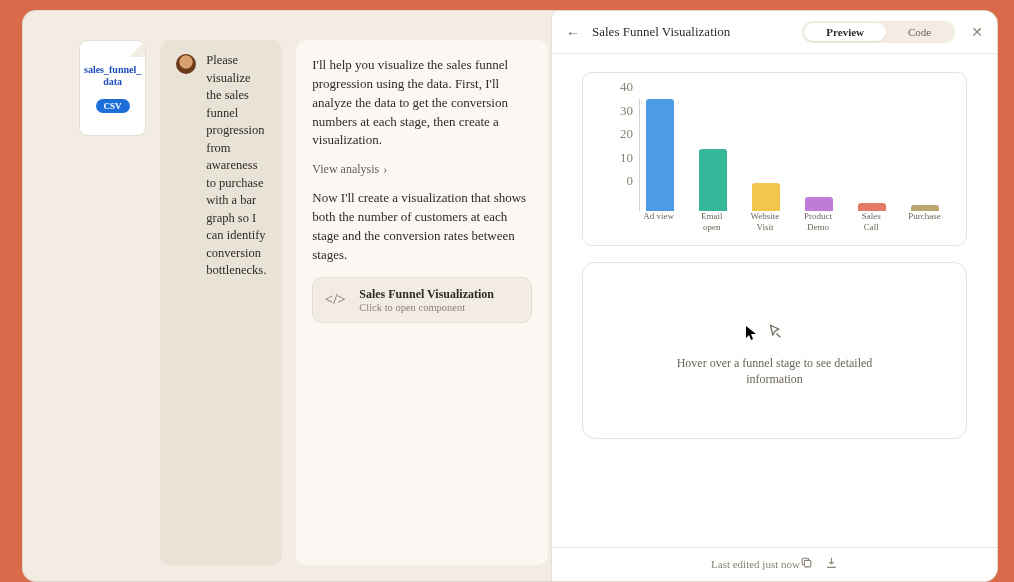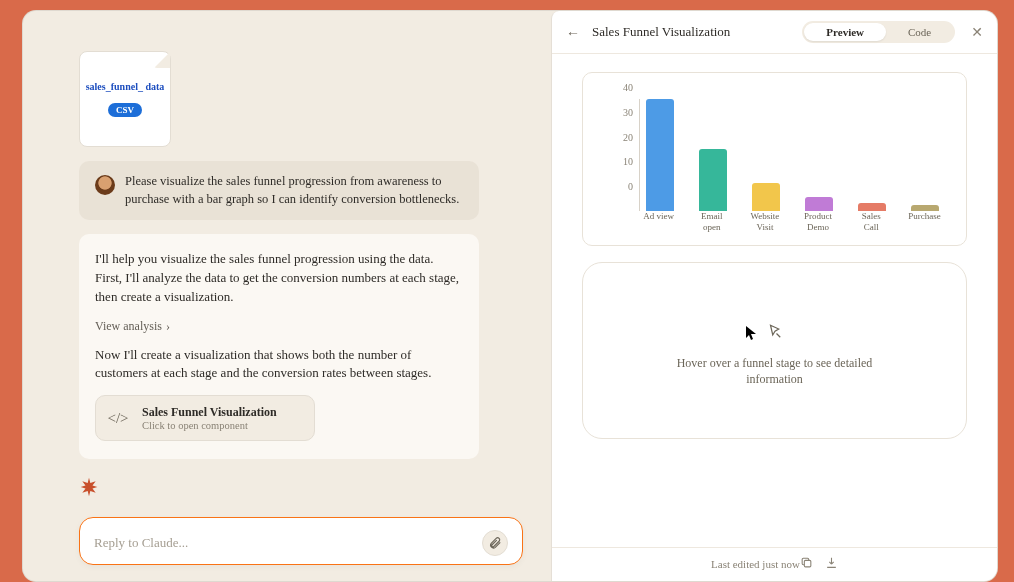--- a/index.html
+++ b/index.html
@@ -18,23 +18,23 @@
     border-radius: 14px;
     border: 1px solid rgba(0,0,0,0.08);
     overflow: hidden;
   }
   .columns {
     display: flex;
     height: 100%;
   }
   .left-col {
     flex: 1 1 440px;
-    padding: 40px 28px 16px 56px;
-    display: flex;
-    flex-direction: column;
+    padding: 29px 28px 16px 56px;
+    display: flex;
+    flex-direction: row;
     gap: 14px;
     overflow: hidden;
   }
   .right-col {
     flex: 0 0 446px;
     background: #fff;
     border-left: 1px solid #e5dfd6;
     border-top-left-radius: 8px;
     margin-top: 0;
     display: flex;
@@ -221,21 +221,21 @@
     position: relative;
     height: 120px;
     display: flex;
     align-items: flex-end;
     gap: 0;
   }
   .y-axis {
     position: absolute; left: -2px; top: -4px; bottom: 14px;
     width: 30px;
     display: flex; flex-direction: column; justify-content: space-between;
-    font-size: 10px; color: #8a8376; text-align: right;
+    font-size: 13px; color: #8a8376; text-align: right;
   }
   .y-axis span { transform: translateY(-50%); }
   .bars {
     margin-left: 34px;
     flex: 1;
     display: flex;
     align-items: flex-end;
     height: 112px;
     gap: 14px;
     border-left: 1px solid #d8d2c8;
@@ -255,21 +255,21 @@
     gap: 14px;
   }
   .x-labels span {
     flex: 1; text-align: center;
     font-size: 9px; color: #6b6558; line-height: 1.2;
     white-space: pre-line;
   }
 
   .hover-card {
     border: 1px solid #e8e2d8;
-    border-radius: 20px;
+    border-radius: 13px;
     padding: 60px 20px 50px 20px;
     display: flex; flex-direction: column; align-items: center; gap: 10px;
     color: #6b6558;
   }
   .pointer-icon svg { width: 18px; height: 18px; stroke: #6b6558; }
   .hover-text { font-size: 12px; text-align: center; line-height: 1.4; max-width: 220px; }
 
   .panel-footer {
     display: flex; align-items: center; justify-content: center;
     padding: 8px 16px 10px 16px;

